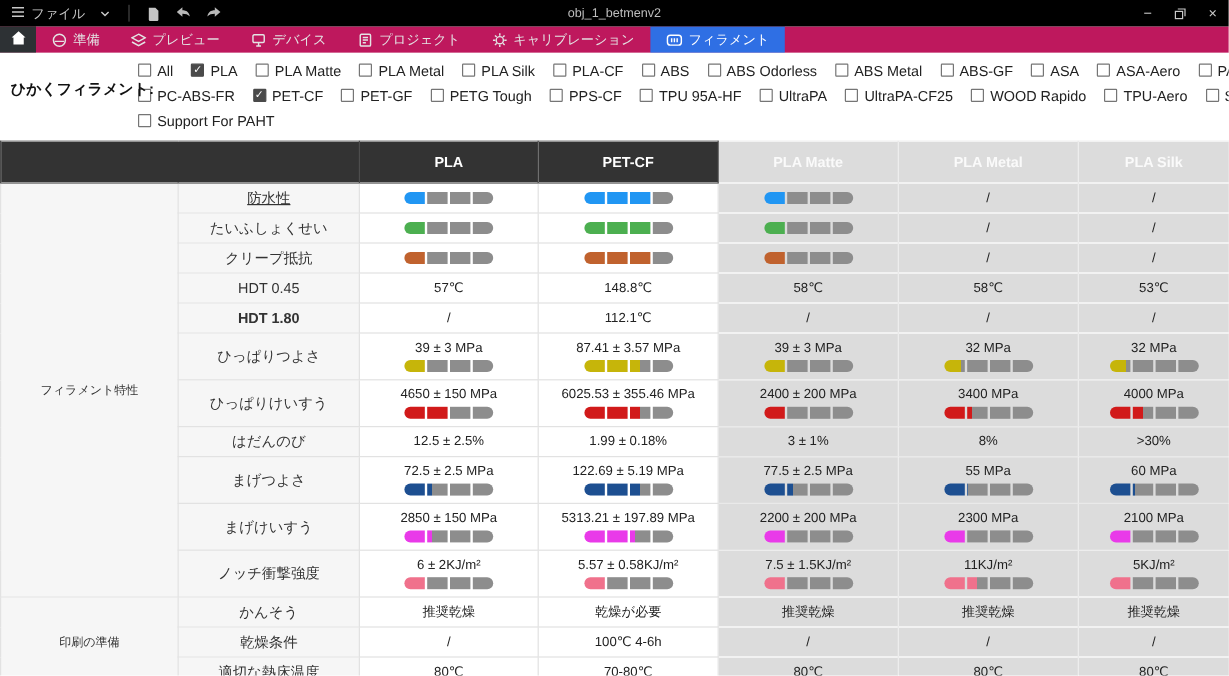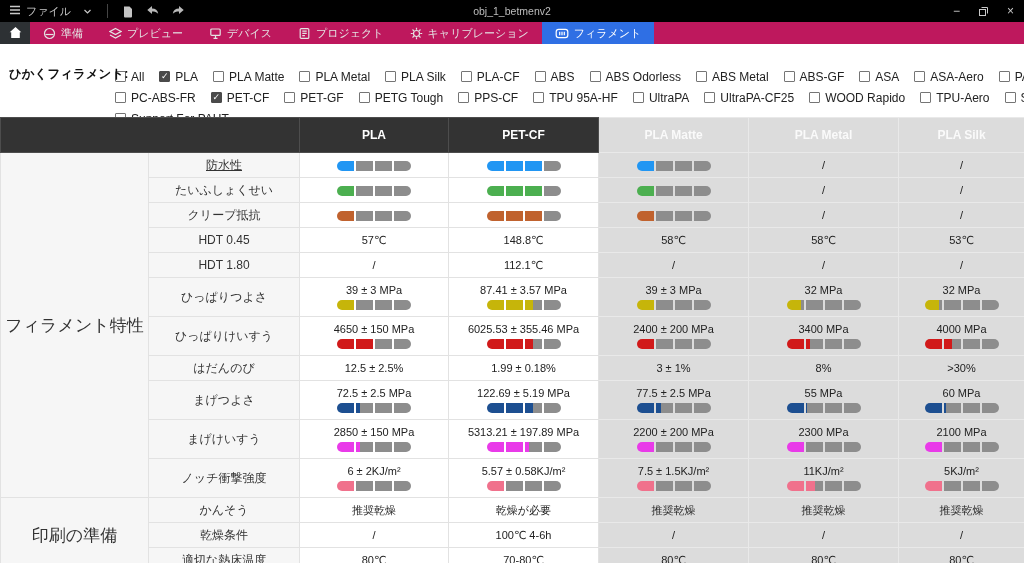--- a/index.html
+++ b/index.html
@@ -16,33 +16,33 @@
   .tb-btn{width:27px;height:22px;display:flex;align-items:center;justify-content:center;color:#c9c9c9;font-size:12px}
   
   .tabbar{height:22px;background:#be185d;display:flex;align-items:stretch;color:#e4e4e4;font-size:11px}
   .home-btn{width:30px;display:flex;align-items:center;justify-content:center;background:#2d3134}
   .tab{display:flex;align-items:center;gap:5px;padding:0 13px;white-space:nowrap;cursor:default}
   .tab.active{background:#2f6fe4;color:#fff}
   .tab-icon{display:inline-flex;align-items:center}
   
   .filter{position:relative;height:73px;background:#fff;overflow:hidden}
   .filter-label{position:absolute;left:9px;top:22px;font-size:12.5px;font-weight:bold;color:#111;white-space:nowrap}
-  .filter-rows{margin-left:115px;padding-top:24px;display:flex;flex-direction:column;gap:4px}
+  .filter-rows{margin-left:115px;padding-top:6px;display:flex;flex-direction:column;gap:4px}
   .filter-row{display:flex;gap:15px;align-items:center;height:17px;white-space:nowrap}
   .chk-item{display:flex;align-items:center;gap:5px;font-size:12px;color:#222;cursor:default}
   .chk{width:11px;height:11px;border:1px solid #757575;border-radius:1px;background:#fff;display:inline-flex;align-items:center;justify-content:center;flex:none}
   .chk.checked{background:#4a4a4a;border-color:#4a4a4a;color:#fff;font-size:9px;line-height:1}
   
   table{border-collapse:collapse;table-layout:fixed;width:1024px}
   th,td{border:1px solid #e2e2e2;text-align:center;vertical-align:middle;overflow:hidden;padding:0}
   thead th{height:35px;font-size:12px;font-weight:bold}
   th.on{background:#333;color:#fff;border-color:#4d4d4d}
   th.blank{background:#333;border-color:#4d4d4d}
   th.off{background:#dcdcdc;color:#fafafa;border-color:#e9e9e9}
-  td.group-cell{background:#f6f6f6;font-size:17px;color:#333}
+  td.group-cell{background:#f6f6f6;font-size:10px;color:#333}
   td.label-cell{background:#f6f6f6;font-size:12px;color:#333}
   td.value-cell{font-size:11px;color:#222}
   td.value-cell.on{background:#fff}
   td.value-cell.off{background:#dcdcdc;border-color:#e9e9e9}
   .val{font-size:11px;line-height:13px}
   .bar{display:inline-flex;gap:2px;vertical-align:middle;margin-top:2px}
   .bar.solo{margin-top:0}
   .seg{width:17px;height:10px;background:#8d8d8d;flex:none}
   .seg:first-child{border-radius:5px 0 0 5px}
   .seg:last-child{border-radius:0 5px 5px 0}
@@ -390,21 +390,21 @@
           <div class="val">58℃</div>
         </td>
         <td class="value-cell off">
           <div class="val">58℃</div>
         </td>
         <td class="value-cell off">
           <div class="val">53℃</div>
         </td>
       </tr>
       <tr>
-        <td class="label-cell" style="height: 25px;">HDT 1.80</td>
+        <td class="label-cell" style="height: 25px; font-weight: bold;">HDT 1.80</td>
         <td class="value-cell on">
           <div class="val">/</div>
         </td>
         <td class="value-cell on">
           <div class="val">112.1℃</div>
         </td>
         <td class="value-cell off">
           <div class="val">/</div>
         </td>
         <td class="value-cell off">

